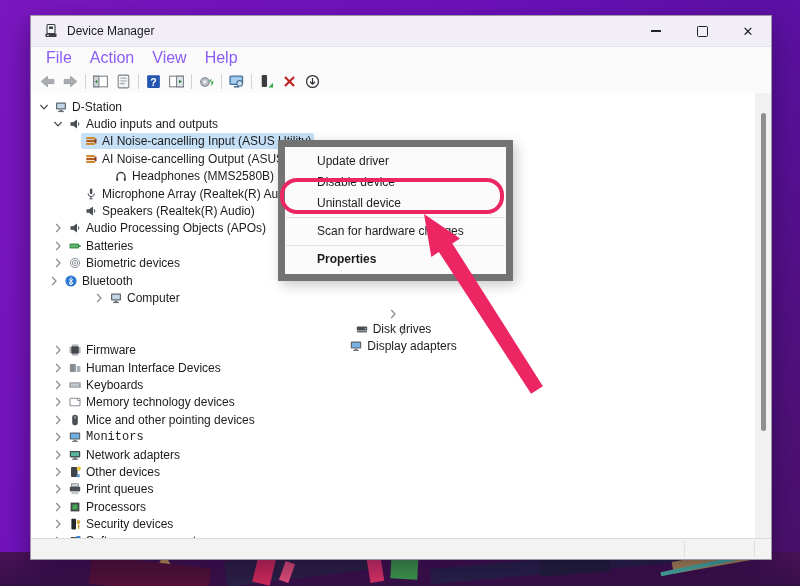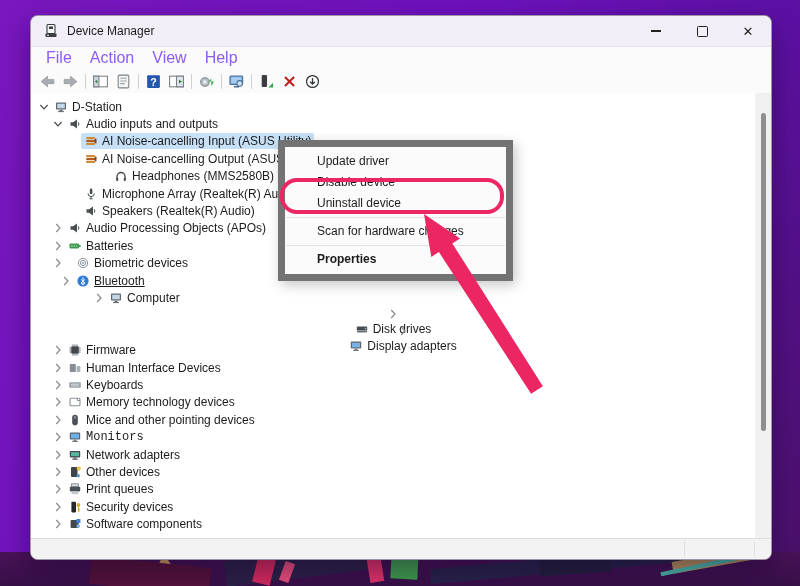--- a/index.html
+++ b/index.html
@@ -7,21 +7,21 @@
        font-family:"Liberation Sans",sans-serif;
        background:linear-gradient(118deg,#7b17c0 0%,#6d11bd 45%,#5d10a4 72%,#491166 100%)}
 
   
   .wp-strip{position:absolute;left:0;right:0;bottom:0;height:34px;overflow:hidden;
             background:linear-gradient(180deg,#4a1259,#371048)}
   .wp-shape{position:absolute}
 
   
   .win{position:absolute;left:30px;top:15px;width:740px;height:543px;background:#fff;
-       border-radius:8px;border:1px solid rgba(40,20,60,.45);
+       border-radius:0;border:1px solid rgba(40,20,60,.45);
        box-shadow:0 10px 28px rgba(20,5,40,.45);overflow:hidden}
 
   .titlebar{height:30px;background:#f2eef8;display:flex;align-items:center;
             padding-left:12px;border-bottom:1px solid #e6e1f0}
   .title-icon{width:16px;height:16px;margin-right:8px;display:flex}
   .title-text{font-size:12px;color:#1b1b1b}
   .controls{margin-left:auto;display:flex;height:100%}
   .ctrl{width:46px;height:100%;display:flex;align-items:center;justify-content:center;
         font-size:12px;color:#222;cursor:default}
   .min-glyph{display:block;width:10px;height:1.4px;background:#222}
@@ -314,38 +314,38 @@
             <span class="ticon">
               <svg width="14" height="14" viewBox="0 0 14 14" fill="none">
                 <rect x="1.5" y="4.5" width="9.5" height="5" rx="1" fill="#3e9a4d"></rect>
                 <rect x="11" y="6" width="1.6" height="2" fill="#3e9a4d"></rect>
                 <path d="M3.2 7h1.4M5.7 7h1.4M8.2 7h1" stroke="#d7ecd9"></path>
               </svg>
             </span>
             <span>Batteries</span>
           </span>
         </div>
-        <div class="trow" style="padding-left: 20px; gap: 8px;">
+        <div class="trow" style="padding-left: 20px;">
           <span class="chev">
             <svg width="14" height="14" viewBox="0 0 14 14" fill="none">
               <path d="M5.2 3l3.8 4-3.8 4" stroke="#8a8a8a" stroke-width="1.2"></path>
             </svg>
           </span>
           <span class="cwrap">
             <span class="ticon">
               <svg width="14" height="14" viewBox="0 0 14 14" fill="none">
                 <circle cx="7" cy="7" r="4.6" stroke="#8a9198"></circle>
                 <circle cx="7" cy="7" r="2.6" stroke="#8a9198"></circle>
                 <circle cx="7" cy="7" r="0.9" fill="#8a9198"></circle>
               </svg>
             </span>
             <span>Biometric devices</span>
           </span>
         </div>
-        <div class="trow" style="padding-left: 28px; text-decoration: underline;">
+        <div class="trow" style="padding-left: 16px;">
           <span class="chev">
             <svg width="14" height="14" viewBox="0 0 14 14" fill="none">
               <path d="M5.2 3l3.8 4-3.8 4" stroke="#8a8a8a" stroke-width="1.2"></path>
             </svg>
           </span>
           <span class="cwrap">
             <span class="ticon">
               <svg width="14" height="14" viewBox="0 0 14 14" fill="none">
                 <circle cx="7" cy="7" r="5.6" fill="#2f7bd3"></circle>
                 <path d="M7 3.2v7.6l2-1.7-4-3.8m4 0L5 9.1l2 1.7" stroke="#fff" stroke-width="0.9"></path>
@@ -548,20 +548,36 @@
           </span>
           <span class="cwrap">
             <span class="ticon">
               <svg width="14" height="14" viewBox="0 0 14 14" fill="none">
                 <rect x="3.5" y="1.8" width="7" height="3" fill="#d6dade" stroke="#6f757c" stroke-width="0.7"></rect>
                 <rect x="1.8" y="4.8" width="10.4" height="4.6" rx="0.8" fill="#4a4f55"></rect>
                 <rect x="3.5" y="9.4" width="7" height="2.8" fill="#c3c9cf"></rect>
               </svg>
             </span>
             <span>Print queues</span>
+          </span>
+        </div>
+        <div class="trow" style="padding-left: 20px;">
+          <span class="chev">
+            <svg width="14" height="14" viewBox="0 0 14 14" fill="none">
+              <path d="M5.2 3l3.8 4-3.8 4" stroke="#8a8a8a" stroke-width="1.2"></path>
+            </svg>
+          </span>
+          <span class="cwrap">
+            <span class="ticon">
+              <svg width="14" height="14" viewBox="0 0 14 14" fill="none">
+                <rect x="2.6" y="2.6" width="8.8" height="8.8" fill="#3f444a"></rect>
+                <rect x="4.4" y="4.4" width="5.2" height="5.2" fill="#49a456"></rect>
+              </svg>
+            </span>
+            <span>Processors</span>
           </span>
         </div>
         <div class="trow" style="padding-left: 20px;">
           <span class="chev">
             <svg width="14" height="14" viewBox="0 0 14 14" fill="none">
               <path d="M5.2 3l3.8 4-3.8 4" stroke="#8a8a8a" stroke-width="1.2"></path>
             </svg>
           </span>
           <span class="cwrap">
             <span class="ticon">

